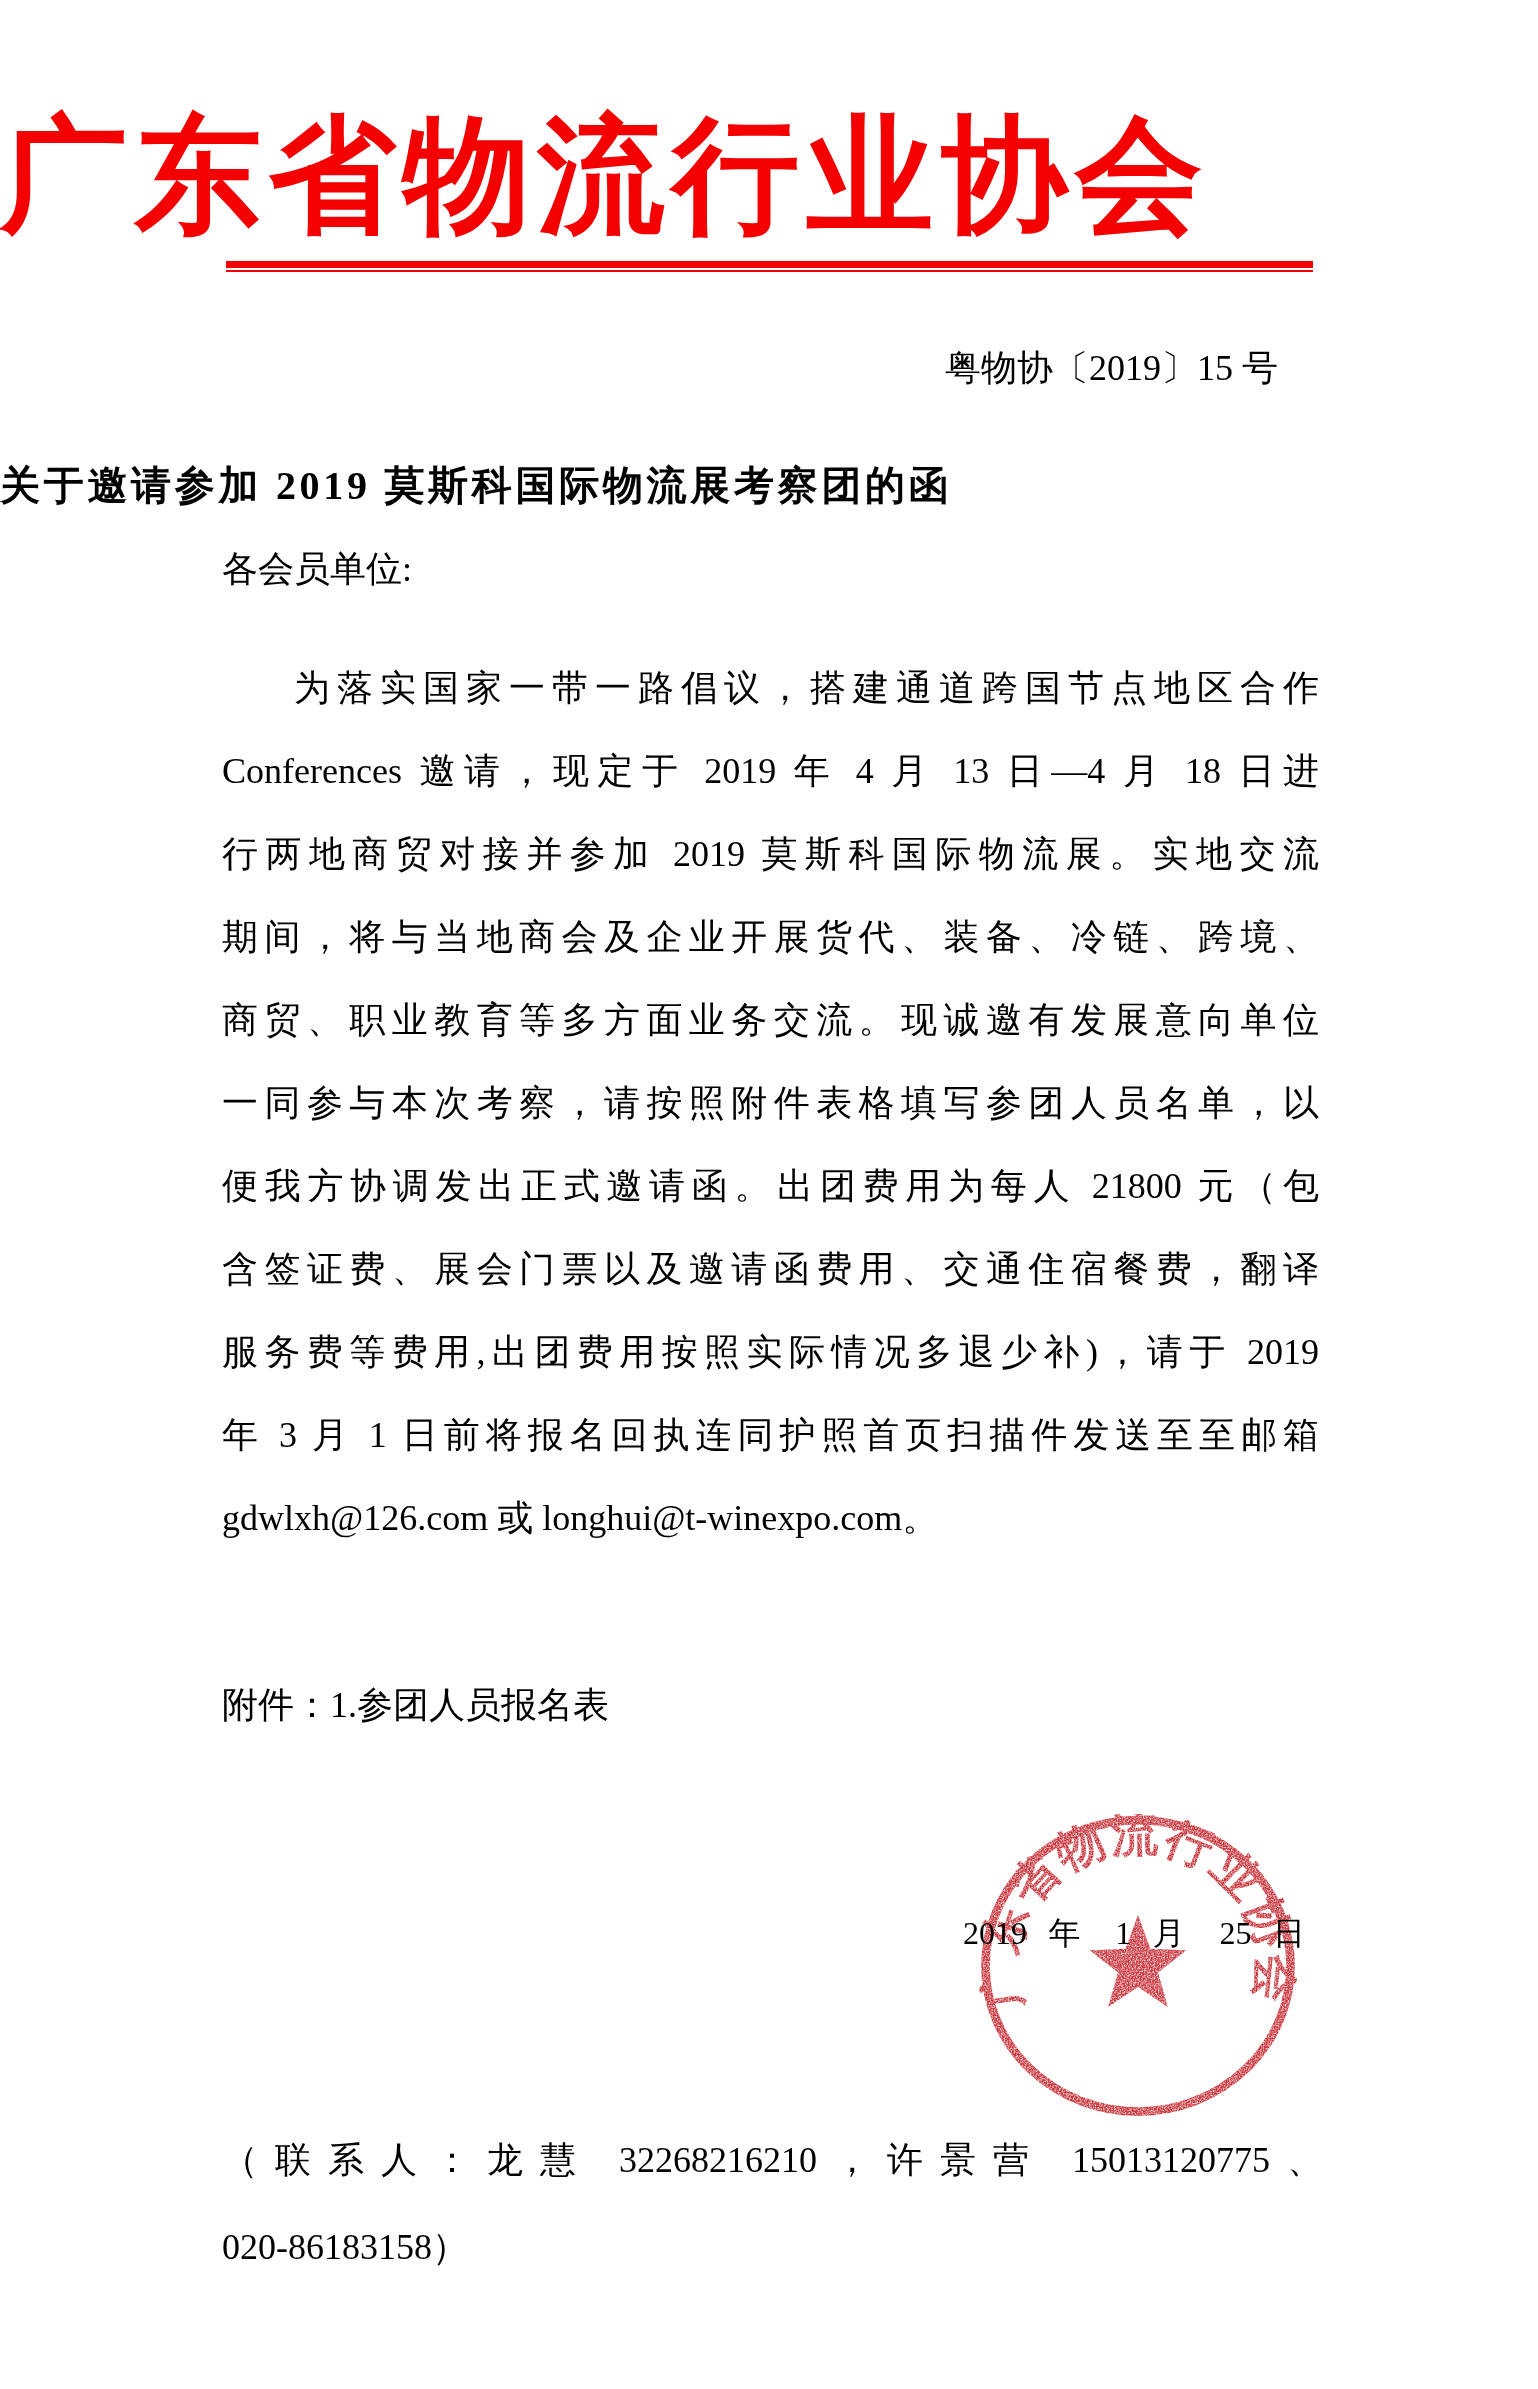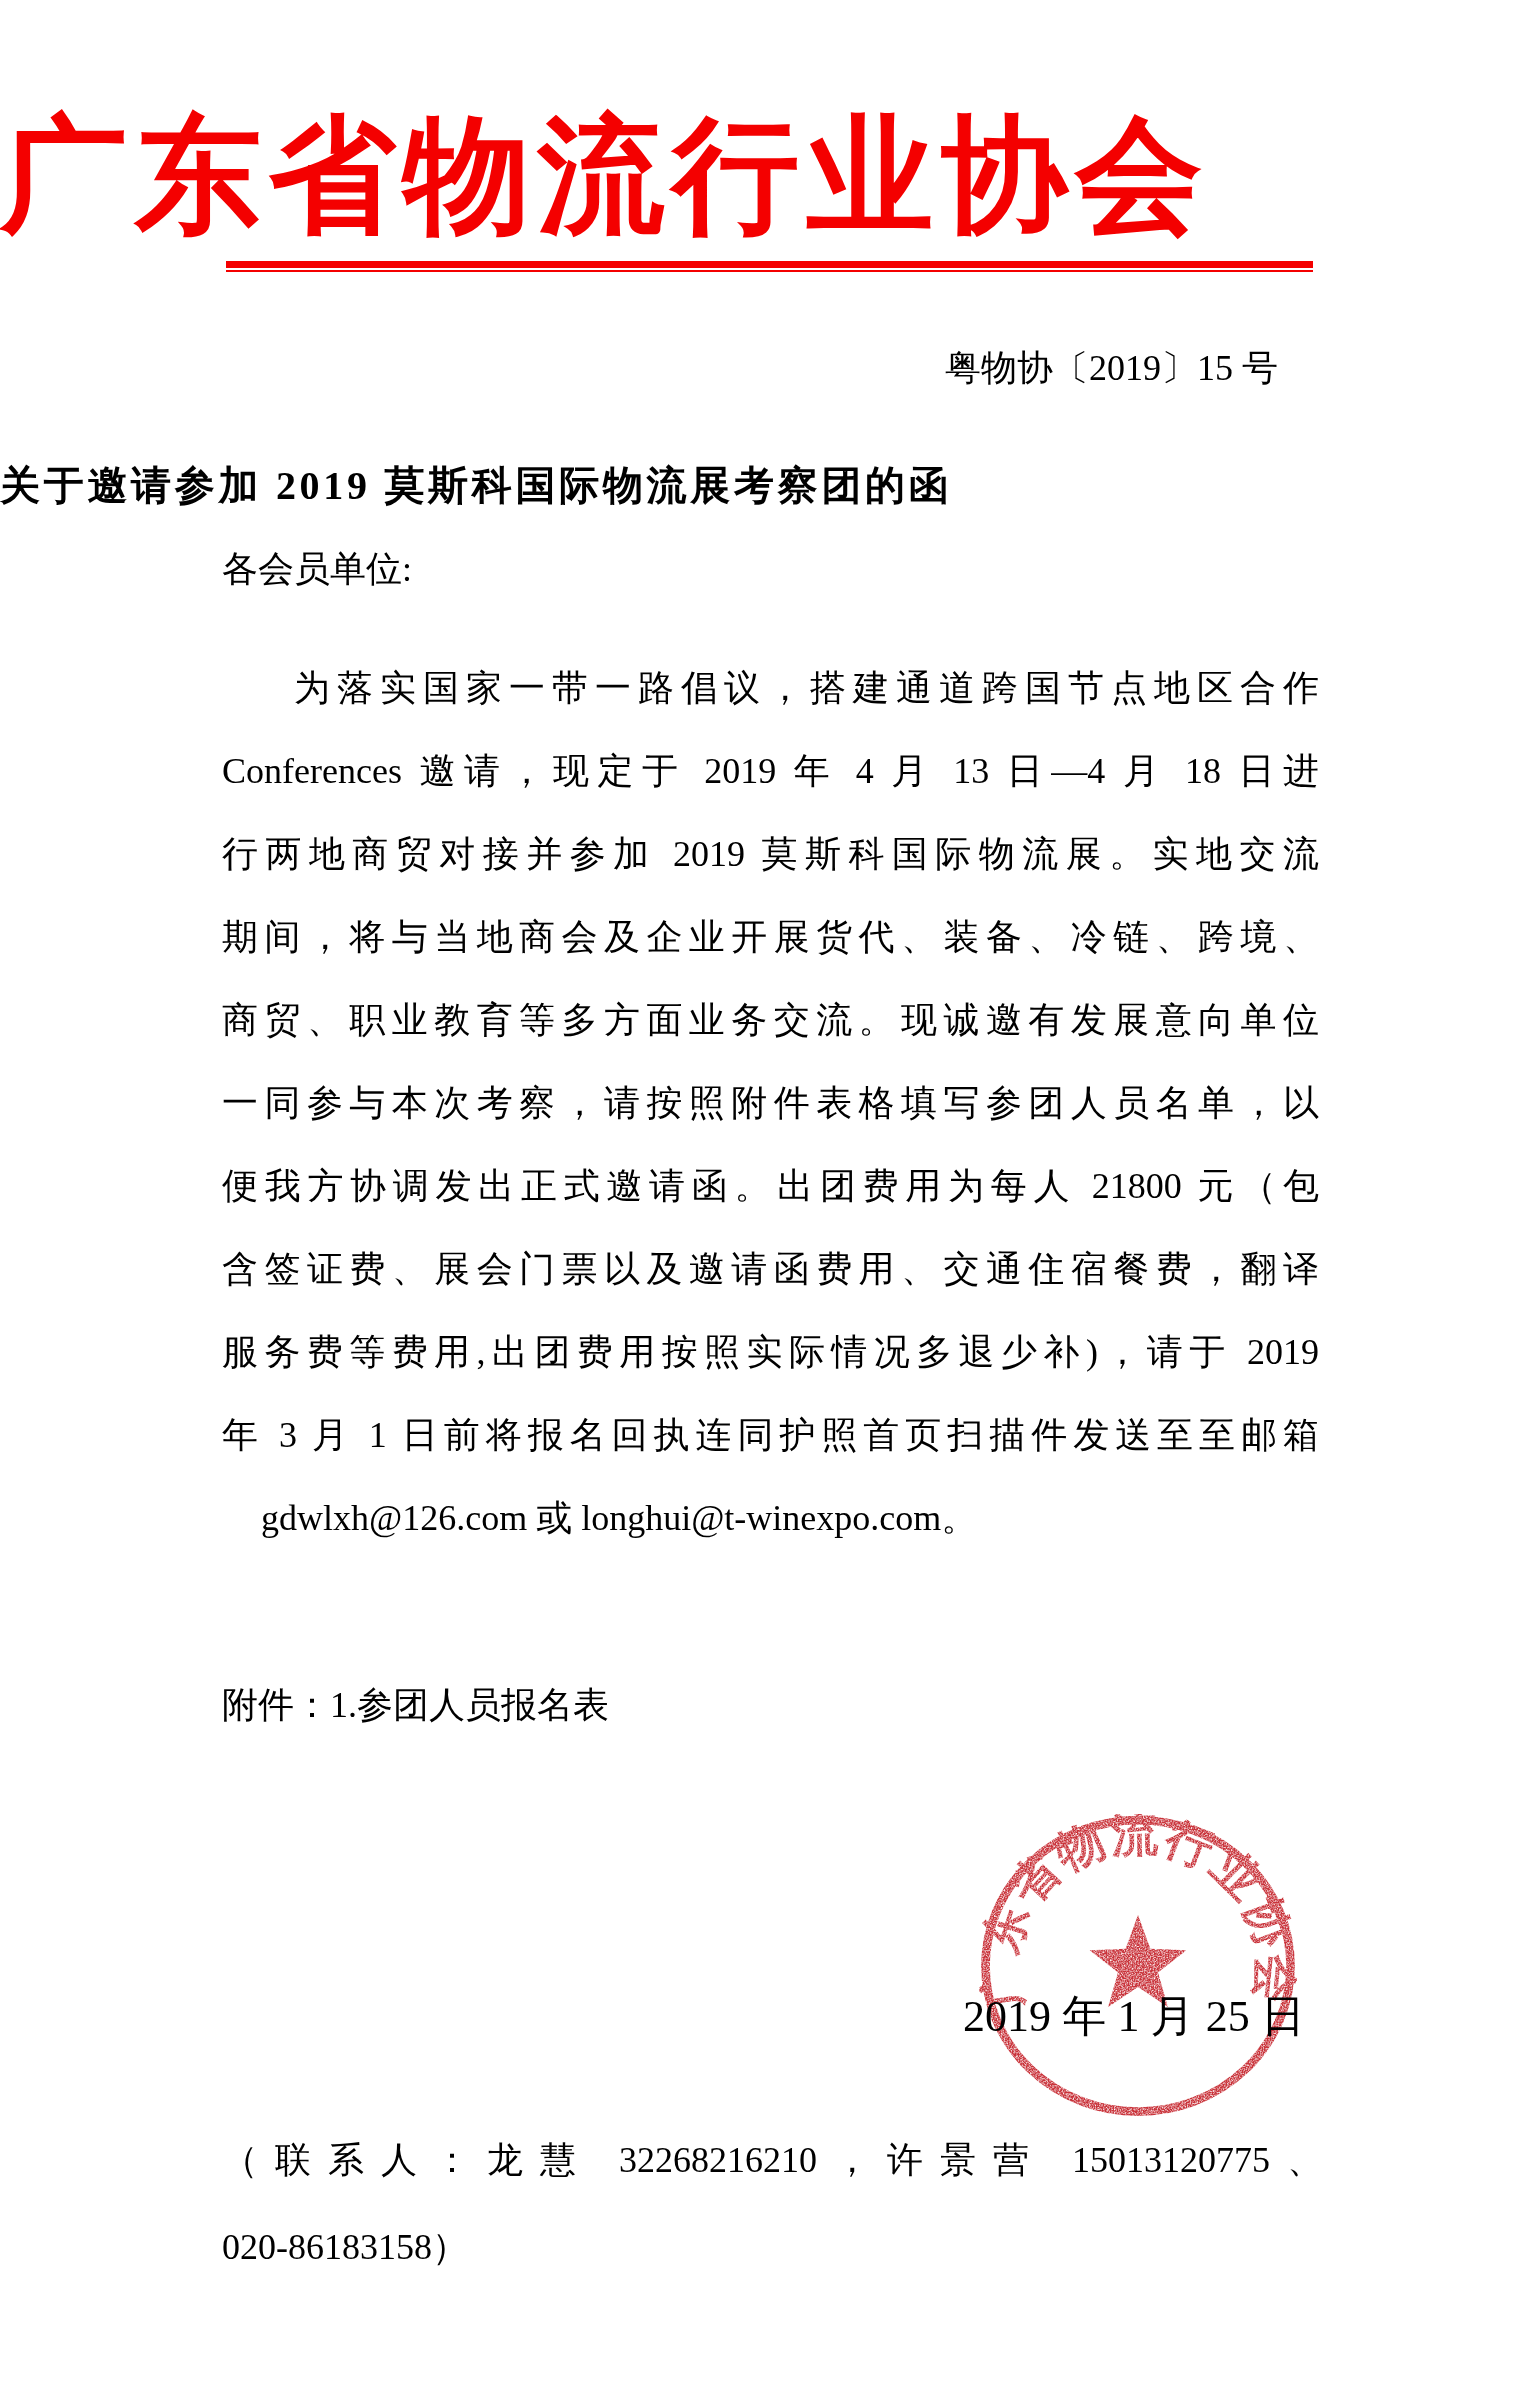--- a/index.html
+++ b/index.html
@@ -74,21 +74,20 @@
     line-height: 83px;
     white-space: normal;
   }
   .body-line.just {
     text-align: justify;
     text-align-last: justify;
   }
   .body-line.nojust {
     text-align: left;
     text-align-last: left;
-    margin-left: 39px;
   }
   .body-line.indent { text-indent: 2em; }
   .attachments {
     position: absolute;
     top: 1664px;
     left: 222px;
     width: 1097px;
     font-size: 36px;
   }
   .attach-line { height: 83px; line-height: 83px; }
@@ -96,24 +95,24 @@
   .seal {
     position: absolute;
     top: 1814px;
     left: 979px;
     width: 318px;
     height: 305px;
     z-index: 1;
   }
   .date-line {
     position: absolute;
-    top: 1995px;
+    top: 1912px;
     left: 963px;
     width: 342px;
-    font-size: 44px;
+    font-size: 32px;
     line-height: 43px;
     text-align: justify;
     text-align-last: justify;
     z-index: 2;
     color: #000;
   }
   .contact {
     position: absolute;
     top: 2117px;
     left: 222px;

